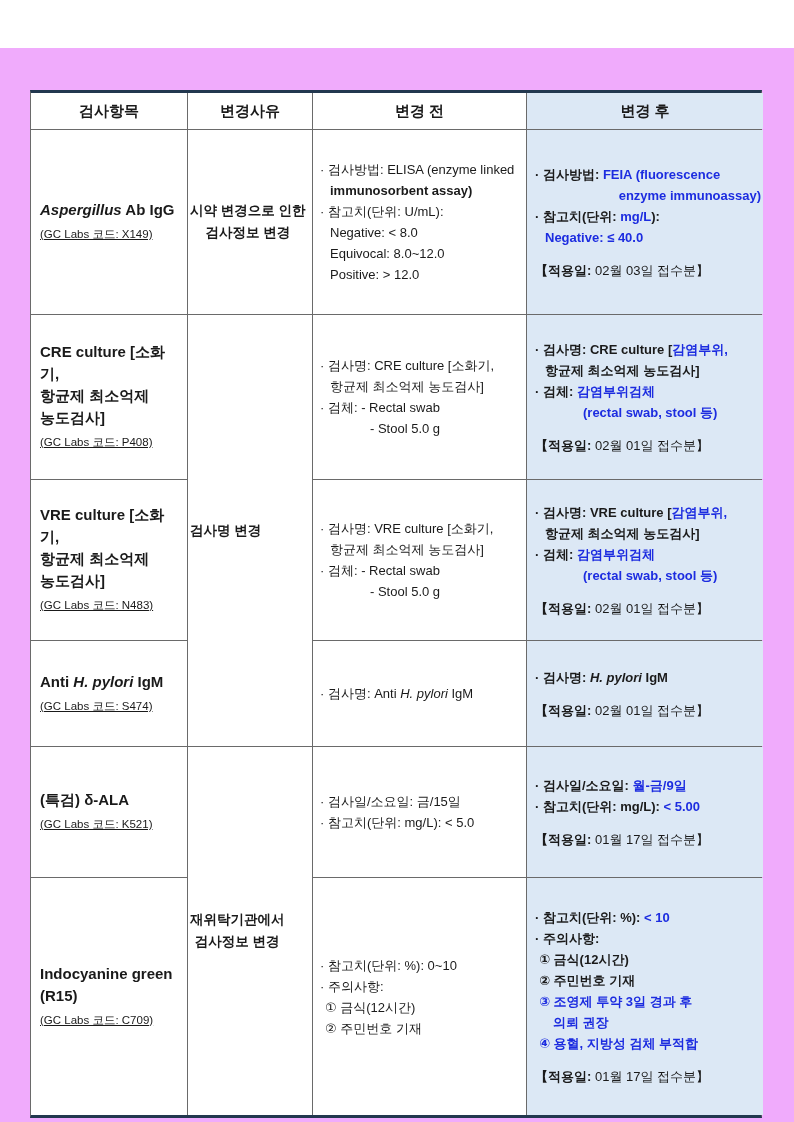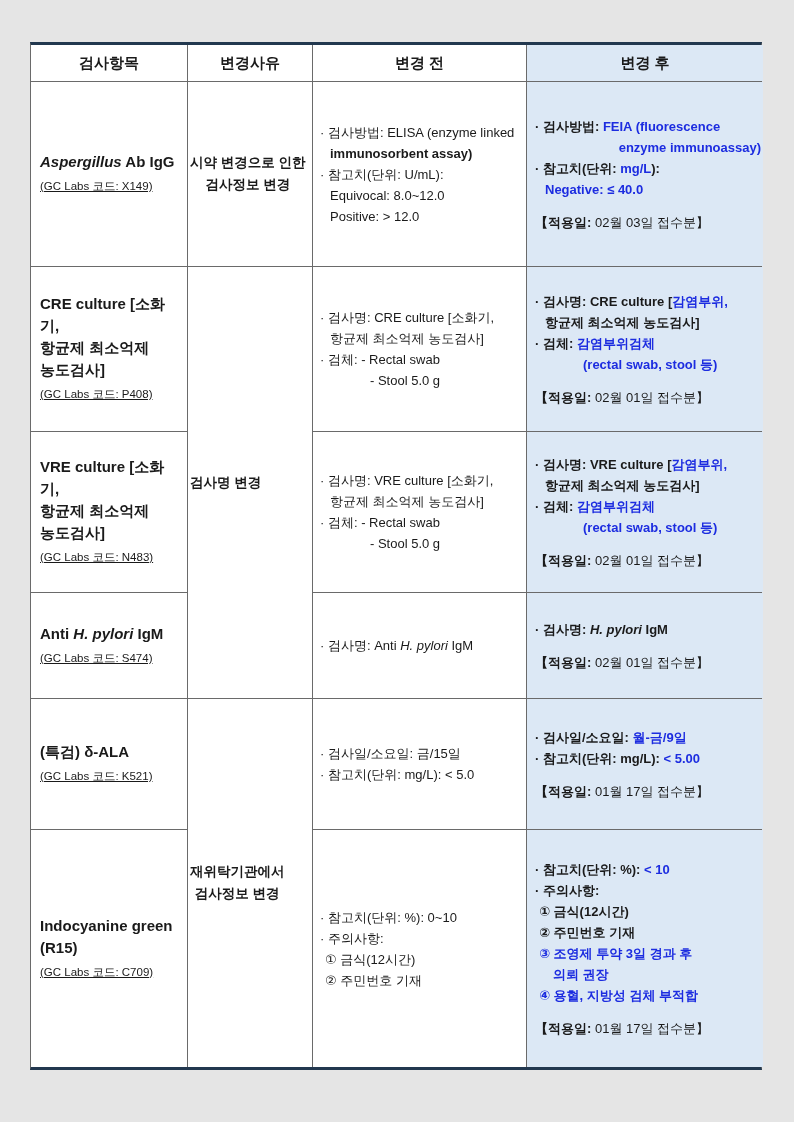--- a/index.html
+++ b/index.html
@@ -2,21 +2,21 @@
 <html><head>
 <meta charset="utf-8">
 <style>
   * { margin:0; padding:0; box-sizing:border-box; }
   html,body { background:#ffffff; }
   body {
     width:794px; height:1122px; position:relative;
     font-family:"Liberation Sans","DejaVu Sans",sans-serif;
     color:#1a1a1a;
   }
-  .page { position:absolute; inset:0; background:#e5e5e5; }
+  .page { position:absolute; inset:0; background:#f0abfc;margin-top:48px; }
 
   .table {
     position:absolute; left:30px; top:42px; width:732px;
     display:grid;
     grid-template-columns:156px 124px 213px 236px;
     grid-template-rows:36px 184px 164px 160px 105px 130px 237px;
     gap:1px; background:#6a6a6a;
     border-top:3px solid #22384f;
     border-bottom:3px solid #22384f;
     border-left:1px solid #6a6a6a;
@@ -94,20 +94,21 @@
       <div class="item-name">
           <div class="ln"><span class="bi">Aspergillus</span><span class="b"> Ab IgG</span></div>
         </div>
       <div class="code">(GC Labs 코드: X149)</div>
     </div>
     <div class="cell pre" style="grid-area:2/3/3/4">
         <div>
           <div class="ln"><span>· 검사방법: ELISA (enzyme linked</span></div>
           <div class="ln" style="padding-left: 10px; font-weight: bold;"><span>immunosorbent assay)</span></div>
           <div class="ln"><span>· 참고치(단위: U/mL):</span></div>
+          <div class="ln" style="padding-left: 10px;"><span>Negative: &lt; 8.0</span></div>
           <div class="ln" style="padding-left: 10px;"><span>Equivocal: 8.0~12.0</span></div>
           <div class="ln" style="padding-left: 10px;"><span>Positive: &gt; 12.0</span></div>
         </div>
       </div>
     <div class="cell post blue" style="grid-area:2/4/3/5">
         <div>
           <div class="ln"><span class="b">· 검사방법: </span><span class="u">FEIA (fluorescence</span></div>
           <div class="ln" style="padding-left: 10px; text-align: right;"><span class="u">enzyme immunoassay)</span></div>
           <div class="ln"><span class="b">· 참고치(단위: </span><span class="u">mg/L</span><span class="b">):</span></div>
           <div class="ln" style="padding-left: 10px;"><span class="u">Negative: ≤ 40.0</span></div>

